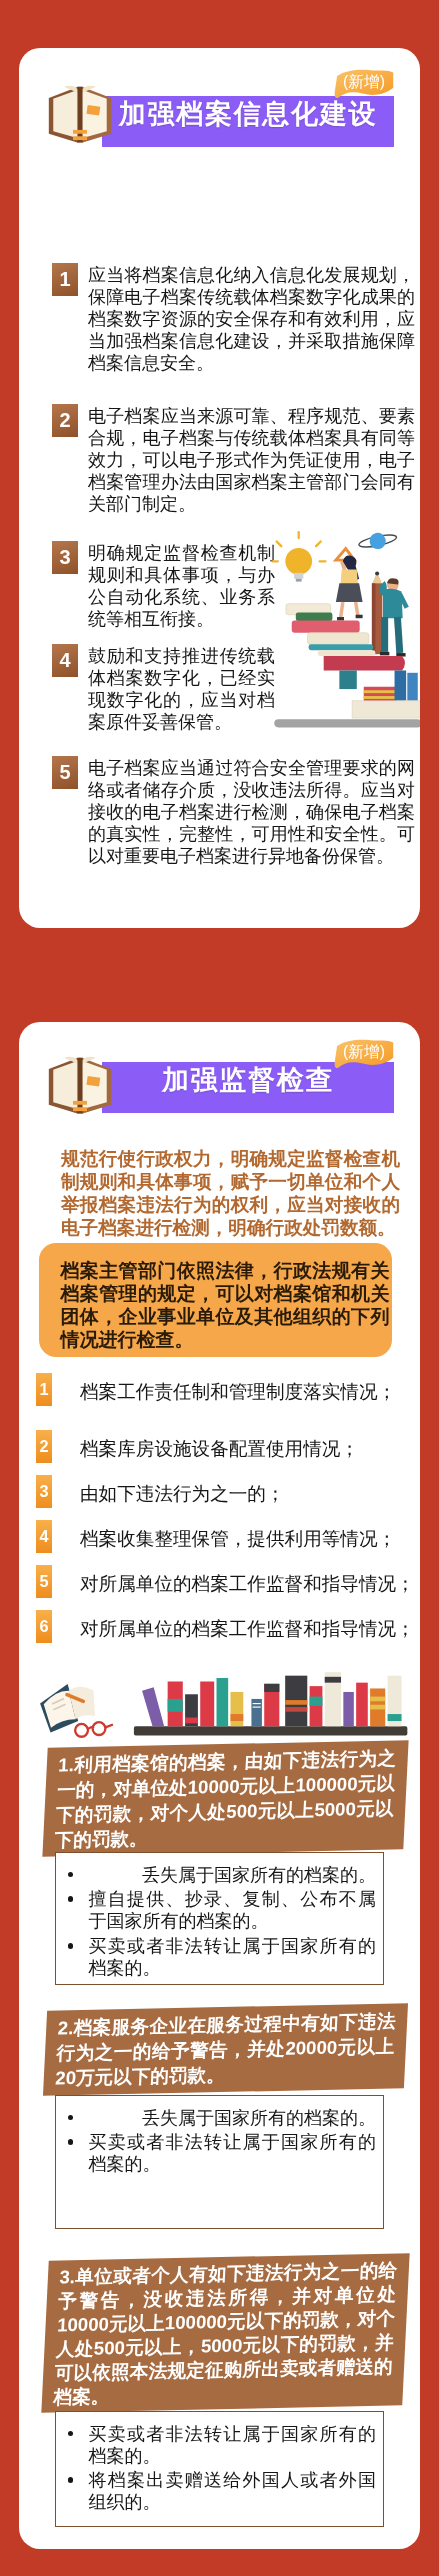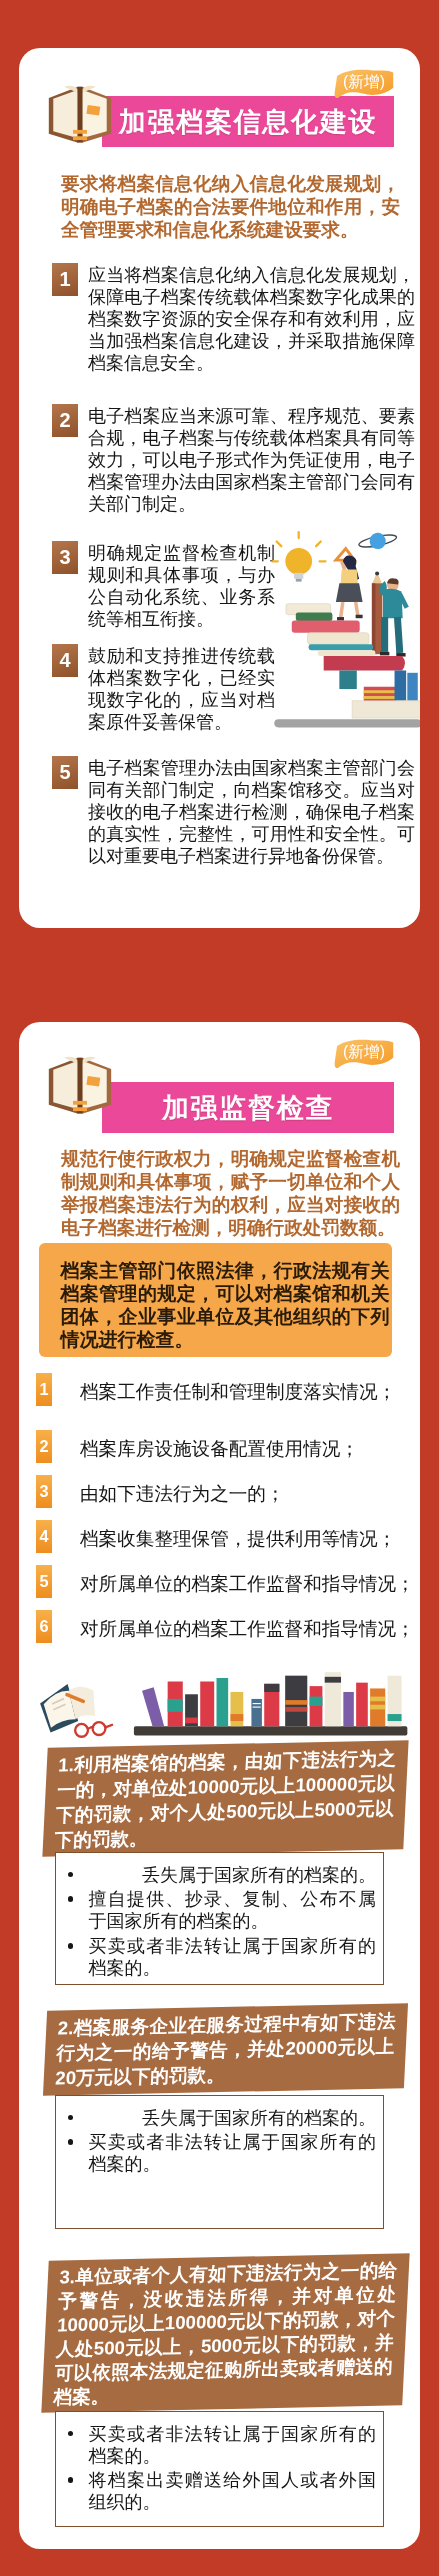--- a/index.html
+++ b/index.html
@@ -3,24 +3,24 @@
 <meta charset="utf-8">
 <style>
   html,body{margin:0;padding:0;background:#8a241a;}
   .page{position:relative;width:439px;height:2576px;background:#c23b27;
         font-family:"Liberation Sans",sans-serif;overflow:hidden;margin:0 auto;}
   .card{position:absolute;left:19px;width:401px;background:#ffffff;border-radius:21px;overflow:hidden;}
   .card1{top:48px;height:880px;}
   .card2{top:1022px;height:1527px;}
 
   
-  .hdr-banner{position:absolute;left:83px;width:292px;height:51px;background:#ec4899;
-              display:flex;align-items:center;justify-content:center;}
+  .hdr-banner{position:absolute;left:83px;width:292px;height:51px;background:#8b5cf6;
+              display:flex;justify-content:center;}
   .card1 .hdr-banner{top:48px;}
-  .card2 .hdr-banner{top:60px;}
+  .card2 .hdr-banner{top:40px;}
   .hdr-title{color:#ffffff;font-size:27px;font-weight:bold;letter-spacing:1.7px;white-space:nowrap;
              text-shadow:0 1.2px 1.2px rgba(0,0,0,.15);}
   .book-icon{position:absolute;left:25.6px;width:70px;height:70px;}
   .card1 .book-icon{top:31px;}
   .card2 .book-icon{top:28px;}
   .badge{position:absolute;left:314px;width:62px;height:33px;}
   .card1 .badge{top:21px;}
   .card2 .badge{top:17.4px;}
   .badge svg{position:absolute;inset:0;}
   .badge-text{position:absolute;top:2.9px;left:0;width:100%;text-align:center;
@@ -48,21 +48,21 @@
   .c2-item .sq{position:absolute;left:0;top:0;width:16.3px;height:33px;
                background:linear-gradient(180deg,#f8b04a,#ee8d1e);
                color:#fff;font-weight:bold;font-size:16.3px;
                display:flex;align-items:center;justify-content:center;}
   .c2-item .txt{position:absolute;left:44px;top:6.4px;font-size:18.6px;color:#161616;white-space:nowrap;}
   .c2-i1{top:351px;} .c2-i2{top:408px;} .c2-i3{top:453px;}
   .c2-i4{top:498px;} .c2-i5{top:543px;} .c2-i6{top:588px;}
 
   
   .highlight{position:absolute;left:20.4px;top:221px;width:353px;height:114px;
-             background:#f5a74a;border-radius:6px;box-sizing:border-box;padding:15.7px 0 0 21px;}
+             background:#f5a74a;border-radius:17px;box-sizing:border-box;padding:15.7px 0 0 21px;}
   .highlight .txt{font-size:19px;font-weight:bold;line-height:23px;color:#2a1a08;width:329px;text-align:justify;}
 
   
   .penalty{position:absolute;left:26px;width:361px;background:#a76b41;
            transform:rotate(-1.2deg) skewX(-4deg);transform-origin:center center;
            box-sizing:border-box;padding:4.7px 11.6px;color:#ffffff;font-weight:bold;
            font-size:18.6px;line-height:25px;text-align:justify;}
   .p1{top:722px;height:109px;}
   .p2{top:985px;height:85px;}
   .p3{top:1235px;height:152px;line-height:24px;}
@@ -111,41 +111,40 @@
           <linearGradient id="bg1" x1="0" y1="0" x2="1" y2="1">
             <stop offset="0" stop-color="#fbc268"></stop>
               <stop offset="1" stop-color="#f49a26"></stop>
           </linearGradient>
         </defs>
         <path d="M7,12 C22,2 44,0 64,2 C80,3 94,1 103,6 L103,32 C88,44 68,47 51,42 C33,37 19,40 9,49 C4,52 2,46 3,39 Z" fill="url(#bg1)"></path>
       </svg>
       <span class="badge-text">(新增)</span>
     </div>
 
-    <p class="intro">要求将档案信息化纳入信息化发展规划，明确电子档案的合法要件地位和作用，安全管理要求和信息化系统建设要求。</p>
 
     <div class="c1-item c1-i1 w-full">
       <div class="sq">1</div>
       <div class="txt">应当将档案信息化纳入信息化发展规划，保障电子档案传统载体档案数字化成果的档案数字资源的安全保存和有效利用，应当加强档案信息化建设，并采取措施保障档案信息安全。</div>
     </div>
     <div class="c1-item c1-i2 w-full">
       <div class="sq">2</div>
       <div class="txt">电子档案应当来源可靠、程序规范、要素合规，电子档案与传统载体档案具有同等效力，可以电子形式作为凭证使用，电子档案管理办法由国家档案主管部门会同有关部门制定。</div>
     </div>
     <div class="c1-item c1-i3 w-narrow">
       <div class="sq">3</div>
       <div class="txt">明确规定监督检查机制规则和具体事项，与办公自动化系统、业务系统等相互衔接。</div>
     </div>
     <div class="c1-item c1-i4 w-narrow">
       <div class="sq">4</div>
       <div class="txt">鼓励和支持推进传统载体档案数字化，已经实现数字化的，应当对档案原件妥善保管。</div>
     </div>
     <div class="c1-item c1-i5 w-full">
       <div class="sq">5</div>
-      <div class="txt">电子档案管理办法由国家档案主管部门会同有关部门制定，向档案馆移交。应当对接收的电子档案进行检测，确保电子档案的真实性，完整性，可用性和安全性。可以对重要电子档案进行异地备份保管。</div>
+      <div class="txt">电子档案应当通过符合安全管理要求的网络或者储存介质，没收违法所得。应当对接收的电子档案进行检测，确保电子档案的真实性，完整性，可用性和安全性。可以对重要电子档案进行异地备份保管。</div>
     </div>
 
     <svg class="illu illu1" viewBox="0 0 396 352">
 
       <g>
         <circle cx="182" cy="62" r="23" fill="#f0b42a"></circle>
         <rect x="174" y="82" width="16" height="10" fill="#cfd2d8"></rect>
         <rect x="177" y="92" width="10" height="5" fill="#9aa0ab"></rect>
         <g stroke="#f0b42a" stroke-width="4" stroke-linecap="round">
           <line x1="182" y1="22" x2="182" y2="12"></line>

